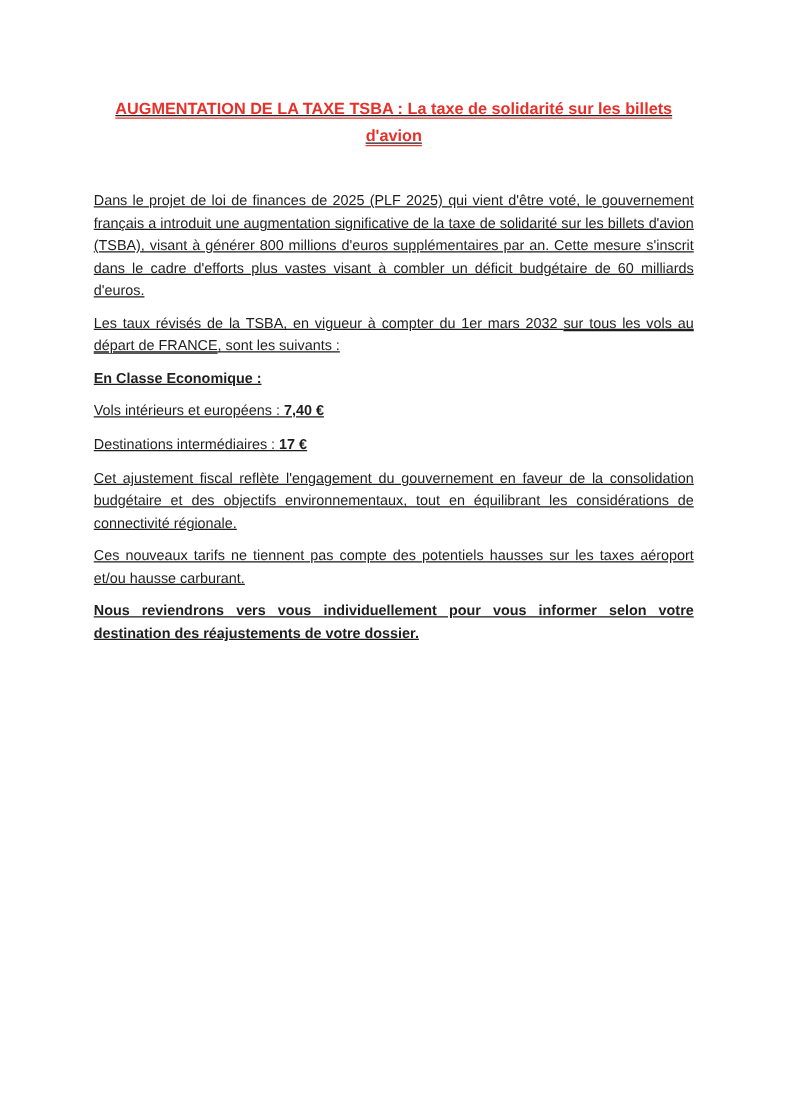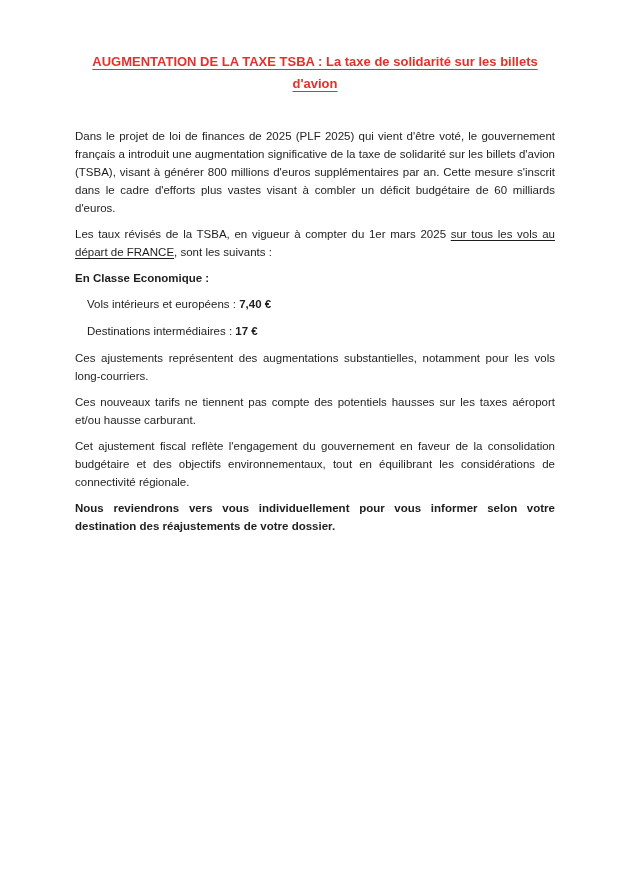--- a/index.html
+++ b/index.html
@@ -6,24 +6,25 @@
     margin: 0;
     padding: 0;
     background: #ffffff;
   }
   .page {
     position: relative;
     width: 630px;
     height: 891px;
     box-sizing: border-box;
     background: #ffffff;
-    padding: 45px 75px 40px 75px;
+    padding: 70px 75px 40px 75px;
     font-family: "Liberation Sans", sans-serif;
     color: #1e1e1e;
     overflow: hidden;
+    text-decoration: underline;
   }
   .doc-title {
     font-size: 13px;
     font-weight: bold;
     line-height: 22px;
     text-align: center;
     color: #e8302a;
     text-decoration: underline;
     text-decoration-color: #e8302a;
     text-underline-offset: 3px;
@@ -31,51 +32,49 @@
   }
   p {
     font-size: 11.5px;
     line-height: 18px;
     text-align: justify;
     margin: 0 0 8px 0;
   }
   p.rate-line {
     text-align: left;
     margin-bottom: 9px;
-    margin-left: 12px;
   }
   .gap-before {
   }
   .bold {
     font-weight: bold;
   }
   .u {
     text-decoration: underline;
     text-underline-offset: 2px;
   }
 </style>
 </head>
 <body>
 
 <div class="page">
 
   <h1 class="doc-title">AUGMENTATION DE LA TAXE TSBA : La taxe de solidarité sur les billets d'avion</h1>
 
   <p>Dans le projet de loi de finances de 2025 (PLF 2025) qui vient d'être voté, le gouvernement français a introduit une augmentation significative de la taxe de solidarité sur les billets d'avion (TSBA), visant à générer 800 millions d'euros supplémentaires par an.  Cette mesure s'inscrit dans le cadre d'efforts plus vastes visant à combler un déficit budgétaire de 60 milliards d'euros.</p>
 
-  <p><span>Les taux révisés de la TSBA, en vigueur à compter du 1er mars 2025 </span><span class="u">sur tous les vols au départ de FRANCE</span><span>, sont les suivants :</span></p>
+  <p><span>Les taux révisés de la TSBA, en vigueur à compter du 1er mars 2032 </span><span class="u">sur tous les vols au départ de FRANCE</span><span>, sont les suivants :</span></p>
 
   <p class="bold gap-before">En Classe Economique :</p>
 
   <p class="rate-line"><span>Vols intérieurs et européens :</span> <strong>7,40 €</strong></p>
 
   <p class="rate-line"><span>Destinations intermédiaires :</span>&nbsp;<strong>17 €</strong></p>
 
 
-  <p class="gap-before">Ces ajustements représentent des augmentations substantielles, notamment pour les vols long-courriers.</p>
+
+  <p>Cet ajustement fiscal reflète l'engagement du gouvernement en faveur de la consolidation budgétaire et des objectifs environnementaux, tout en équilibrant les considérations de connectivité régionale.</p>
 
   <p>Ces nouveaux tarifs ne tiennent pas compte des potentiels hausses sur les taxes aéroport et/ou hausse carburant.</p>
-
-  <p>Cet ajustement fiscal reflète l'engagement du gouvernement en faveur de la consolidation budgétaire et des objectifs environnementaux, tout en équilibrant les considérations de connectivité régionale.</p>
 
   <p class="bold">Nous reviendrons vers vous individuellement pour vous informer selon votre destination des réajustements de votre dossier.</p>
 
 </div>
 
 </body></html>

